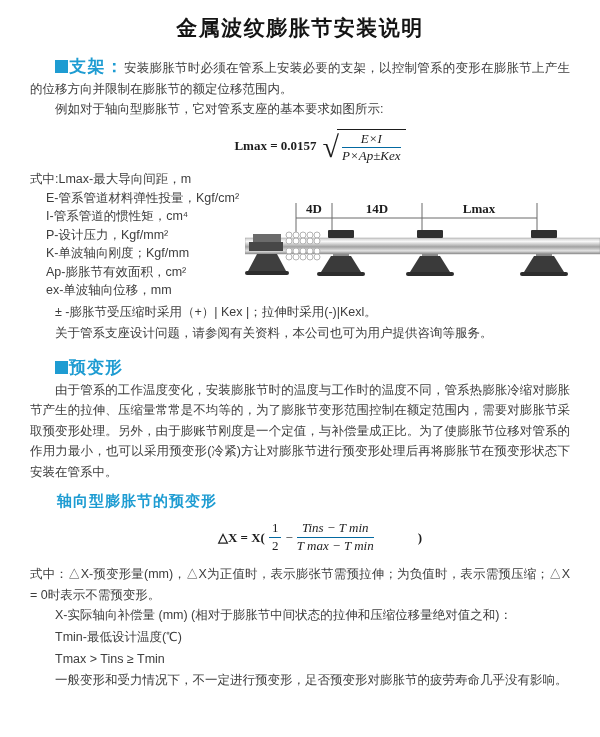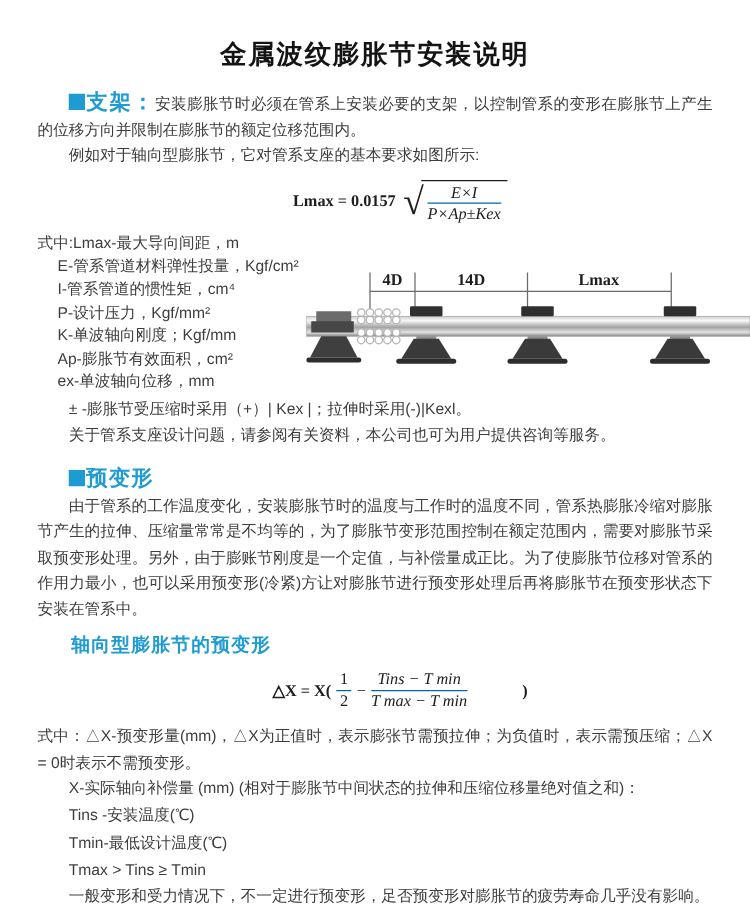--- a/index.html
+++ b/index.html
@@ -4,21 +4,21 @@
 <style>
   html,body{margin:0;padding:0;background:#fff;}
   .page{
     width:600px;min-height:737px;box-sizing:border-box;
     background:#ffffff;position:relative;overflow:hidden;
     font-family:"Liberation Sans",sans-serif;color:#3d3d3d;
     padding:8px 30px 10px 30px;
   }
   .title{
     text-align:center;font-size:21px;font-weight:700;color:#141414;
-    margin:21px 0 15px 0;letter-spacing:1.5px;
+    margin:6px 0 15px 0;letter-spacing:1.5px;
   }
   .para{font-size:12.5px;line-height:20.5px;margin:0;text-align:justify;}
   .indent{text-indent:2em;}
   .sq{display:inline-block;width:13px;height:13px;background:#1e9cd2;
       vertical-align:-1px;margin-right:1px;}
   .sec-title{font-size:17px;font-weight:700;color:#1e9cd2;letter-spacing:1px;}
   .blue-head{font-size:15px;font-weight:700;color:#1e9cd2;letter-spacing:1px;margin:0;}
   
   .formula-row{display:flex;justify-content:center;align-items:center;
       font-family:"Liberation Serif",serif;color:#1d1d1d;font-size:13px;}
@@ -169,18 +169,17 @@
     <span>−</span>
     <span class="frac ital fx-gap">
       <span class="fnum">Tins − T min</span>
       <span class="fden">T max − T min</span>
     </span>
     <span class="bold">)</span>
   </div>
 
   <p class="para">式中：△X-预变形量(mm)，△X为正值时，表示膨张节需预拉伸；为负值时，表示需预压缩；△X = 0时表示不需预变形。</p>
   <p class="mono-note indent">X-实际轴向补偿量 (mm) (相对于膨胀节中间状态的拉伸和压缩位移量绝对值之和)：</p>
-  <p class="mono-note indent" style="line-height:22px;">Tins -安装温度(℃)</p>
   <p class="mono-note indent" style="line-height:22px;">Tmin-最低设计温度(℃)</p>
   <p class="mono-note indent" style="line-height:22px;">Tmax &gt; Tins ≥ Tmin</p>
   <p class="mono-note indent">一般变形和受力情况下，不一定进行预变形，足否预变形对膨胀节的疲劳寿命几乎没有影响。</p>
 
 </div>
 
 </body></html>

